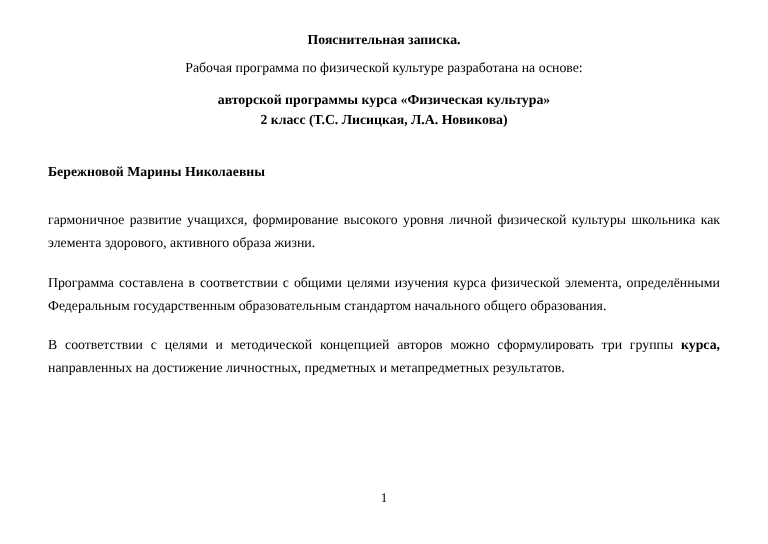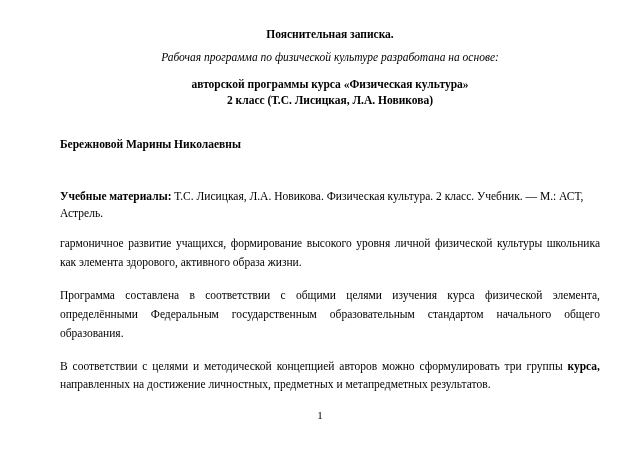--- a/index.html
+++ b/index.html
@@ -12,35 +12,35 @@
     height: 453px;
     font-family: "Liberation Serif", serif;
     color: #000000;
     overflow: hidden;
   }
   .page {
     position: relative;
     width: 640px;
     height: 453px;
     box-sizing: border-box;
-    padding: 26px 40px 0 60px;
+    padding: 26px 40px 0 40px;
     font-size: 11.5px;
     line-height: 1.4;
   }
   p { margin: 0; }
   .bold { font-weight: bold; }
   .center { text-align: center; }
   .justify { text-align: justify; line-height: 1.65; }
 
   .doc-title        { margin-bottom: 7px; }
-  .intro-line       { margin-bottom: 11px; font-style: italic; }
+  .intro-line       { margin-bottom: 11px; }
   .program-line1    { margin-bottom: 0; }
   .program-line2    { margin-bottom: 28px; }
   .developer-line1  { margin-bottom: 12px; }
-  .developer-line2  { margin-bottom: 36px; }
+  .developer-line2  { margin-bottom: 23px; }
   .materials        { margin-bottom: 13px; }
   .goal-label       { margin-bottom: 3px; padding-left: 35px; }
   .goal-text        { margin-bottom: 14px; }
   .para-program     { margin-bottom: 14px; }
   .para-tasks       { margin-bottom: 0; }
 
   .page-number {
     position: absolute;
     bottom: 30px;
     left: 0;
@@ -58,21 +58,20 @@
 
   <p class="center intro-line">Рабочая программа по физической культуре разработана на основе:</p>
 
   <p class="center bold program-line1">авторской программы курса «Физическая культура»</p>
 
   <p class="center bold program-line2">2 класс (Т.С. Лисицкая, Л.А. Новикова)</p>
 
 
   <p class="bold developer-line2">Бережновой Марины Николаевны</p>
 
-  <p class="materials"><span class="bold">Учебные материалы:</span><span> Т.С. Лисицкая, Л.А. Новикова. Физическая культура. 2 класс. Учебник. — М.: АСТ, Астрель.</span></p>
 
 
   <p class="justify goal-text">гармоничное развитие учащихся, формирование высокого уровня личной физической культуры школьника как элемента здорового, активного образа жизни.</p>
 
   <p class="justify para-program">Программа составлена в соответствии с общими целями изучения курса физической элемента, определёнными Федеральным государственным образовательным стандартом начального общего образования.</p>
 
   <p class="justify para-tasks"><span>В соответствии с целями и методической концепцией авторов можно сформулировать три группы </span><span class="bold">курса,</span><span> направленных на достижение личностных, предметных и метапредметных результатов.</span></p>
 
   <div class="page-number">1</div>
 

